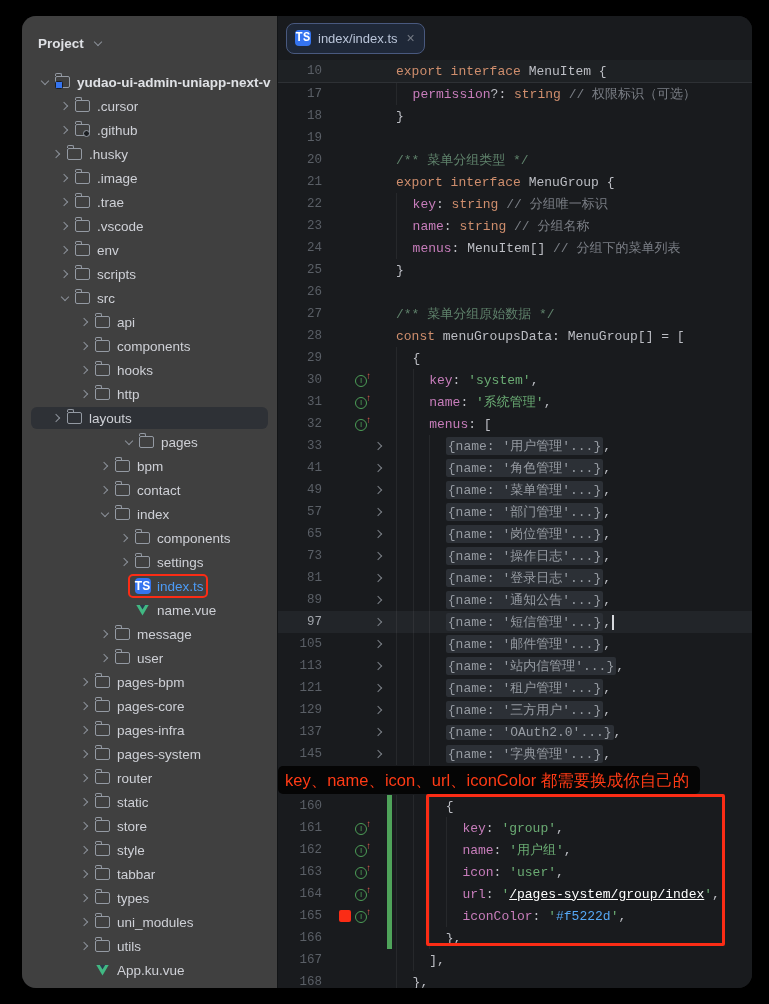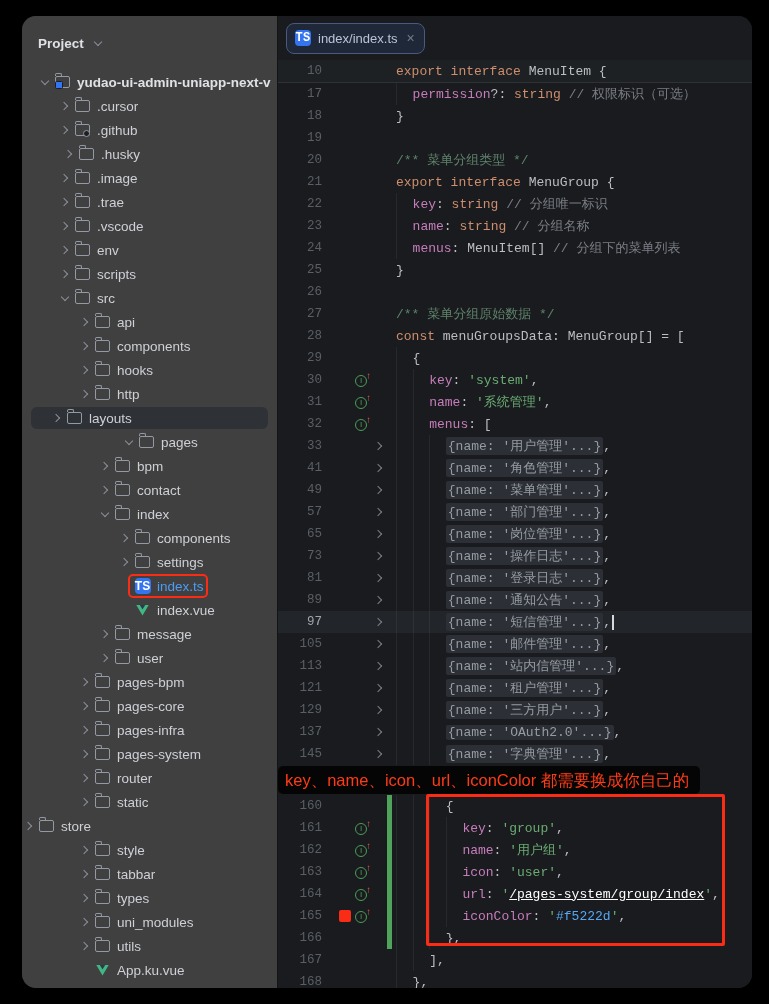--- a/index.html
+++ b/index.html
@@ -106,21 +106,21 @@
         </div>
         <div class="trow" style="padding-left: 36px;">
           <span class="chev right">
             <i></i>
           </span>
           <span class="ticon">
             <span class="folder ghdot"></span>
           </span>
           <span class="tlabel">.github</span>
         </div>
-        <div class="trow" style="padding-left: 40px;">
+        <div class="trow" style="padding-left: 28px;">
           <span class="chev right">
             <i></i>
           </span>
           <span class="ticon">
             <span class="folder"></span>
           </span>
           <span class="tlabel">.husky</span>
         </div>
         <div class="trow" style="padding-left: 36px;">
           <span class="chev right">
@@ -282,21 +282,21 @@
               <span class="tsicon">TS</span>
             </span>
             <span class="tlabel blue">index.ts</span>
           </span>
         </div>
         <div class="trow" style="padding-left: 96px;">
           <span class="chev"></span>
           <span class="ticon">
             <span class="vueicon"></span>
           </span>
-          <span class="tlabel">index.vue</span>
+          <span class="tlabel">name.vue</span>
         </div>
         <div class="trow" style="padding-left: 76px;">
           <span class="chev right">
             <i></i>
           </span>
           <span class="ticon">
             <span class="folder"></span>
           </span>
           <span class="tlabel">message</span>
         </div>
@@ -356,21 +356,21 @@
         </div>
         <div class="trow" style="padding-left: 56px;">
           <span class="chev right">
             <i></i>
           </span>
           <span class="ticon">
             <span class="folder"></span>
           </span>
           <span class="tlabel">static</span>
         </div>
-        <div class="trow" style="">
+        <div class="trow" style="padding-left: 56px;">
           <span class="chev right">
             <i></i>
           </span>
           <span class="ticon">
             <span class="folder"></span>
           </span>
           <span class="tlabel">store</span>
         </div>
         <div class="trow" style="padding-left: 56px;">
           <span class="chev right">

